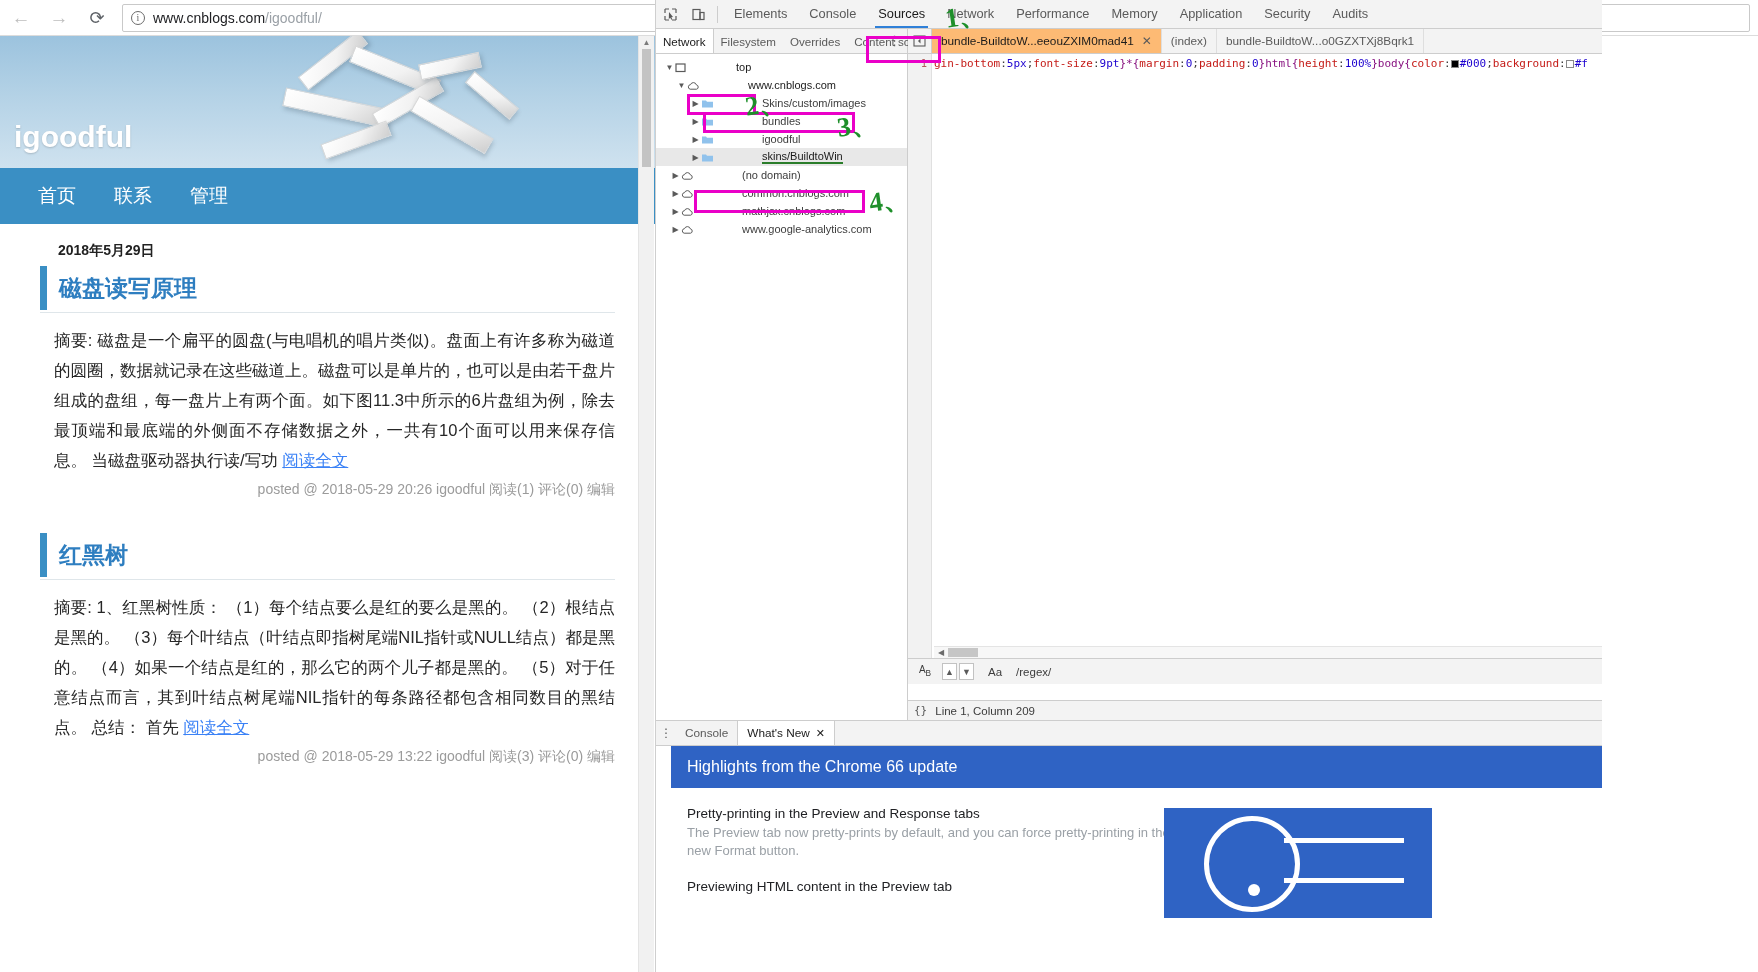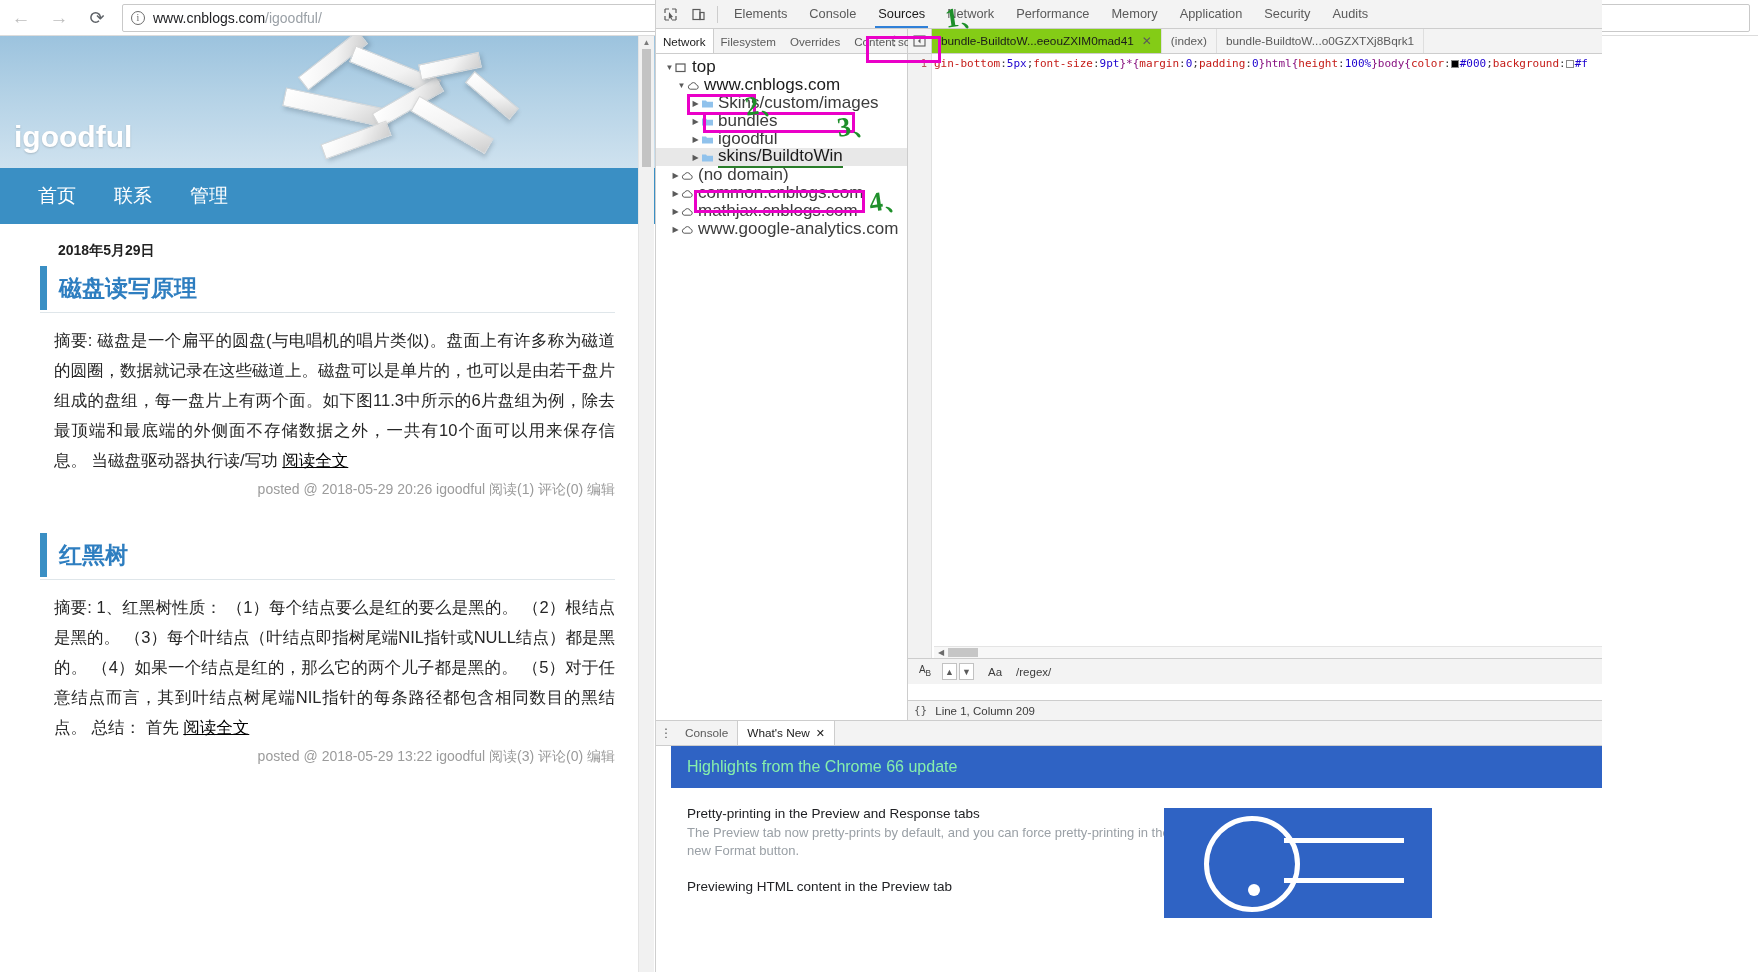--- a/index.html
+++ b/index.html
@@ -79,21 +79,21 @@
   .post-accent { width: 7px; height: 44px; background: #3a8fc4; flex: none; }
   .post-title {
     font-size: 23px; color: #2e7ec0; font-weight: bold; margin-left: 12px;
     text-decoration: none;
   }
   .post-rule { border-bottom: 1px solid #dfe6ea; margin-top: 2px; }
   .post-body {
     font-size: 16.5px; color: #262626; line-height: 1.82;
     margin: 12px 0 0 14px; text-align: justify;
   }
-  .post-body a { color: #000000; text-decoration: underline; }
+  .post-body a { color: #3b82f6; text-decoration: underline; }
   .post-meta {
     font-size: 14px; color: #9b9b9b; text-align: right; margin-top: 6px;
   }
 
   
   .devtools {
     position: absolute; left: 655px; top: 0; width: 947px; height: 972px;
     background: #ffffff; border-left: 1px solid #cfcfcf;
     font-family: "Liberation Sans", sans-serif;
   }
@@ -137,42 +137,42 @@
   .tree { padding-top: 4px; font-size: 12.4px; color: #222; }
   .tree-row {
     display: flex; align-items: center; height: 18px; padding-left: 6px;
     white-space: nowrap; position: relative;
   }
   .tree-row.selected { background: #e8e8e8; }
   .tw {
     width: 11px; flex: none; color: #5a5a5a; font-size: 8px; text-align: center;
   }
   .ti { width: 17px; flex: none; display: flex; align-items: center; }
-  .tlabel { font-size: 17px; color: #1a1a1a; }
+  .tlabel { font-size: 11px; color: #1a1a1a; margin-left: 44px; }
   .tlabel.muted { color: #3c3c3c; }
   .underline-green { border-bottom: 2px solid #2a7d2a; }
 
   .editor-pane {
     position: absolute; left: 252px; top: 0; right: 0; bottom: 0;
     background: #ffffff;
   }
   .editor-tabs {
     height: 25px; display: flex; align-items: stretch; background: #f3f3f3;
     border-bottom: 1px solid #cdcdcd;
   }
   .panel-toggle {
     width: 24px; display: flex; align-items: center; justify-content: center;
     border-right: 1px solid #cdcdcd;
   }
   .etab {
     display: flex; align-items: center; padding: 0 9px; font-size: 11.8px;
     color: #5a5a5a; white-space: nowrap; border-right: 1px solid #dedede;
     max-width: 230px;
   }
-  .etab.active { background: #84cc16; color: #1a1a1a; }
+  .etab.active { background: #fdba74; color: #1a1a1a; }
   .etab .x { margin-left: 8px; font-size: 12px; color: #5a5a5a; }
   .code-area { position: absolute; left: 0; top: 25px; right: 0; bottom: 62px; overflow: hidden; }
   .gutter {
     position: absolute; left: 0; top: 0; width: 24px; bottom: 0;
     background: #f2f2f2; border-right: 1px solid #e0e0e0;
   }
   .gutter span {
     display: block; text-align: right; padding-right: 4px; font-size: 10.5px;
     color: #b35a5a; font-family: "DejaVu Sans Mono", monospace; line-height: 15px; margin-top: 2px;
   }
@@ -233,21 +233,21 @@
     font-size: 12px; color: #5a5a5a;
   }
   .dtab {
     display: flex; align-items: center; padding: 0 9px; font-size: 11.8px; color: #5a5a5a;
   }
   .dtab.active { background: #ffffff; color: #1a1a1a;
                  border-left: 1px solid #cdcdcd; border-right: 1px solid #cdcdcd; }
   .dtab .x { margin-left: 6px; font-size: 11px; }
   .wn-body { position: absolute; left: 15px; right: 0; top: 25px; bottom: 0; overflow: hidden; }
   .wn-header {
-    background: #2f63c4; color: #86efac; font-size: 16px;
+    background: #2f63c4; color: #ffffff; font-size: 16px;
     padding: 12px 16px;
   }
   .wn-item { padding: 14px 16px 0 16px; }
   .wn-item h4 { margin: 4px 0 3px 0; font-size: 13.5px; font-weight: normal; color: #202124; }
   .wn-item p { margin: 0; font-size: 13px; color: #9aa0a6; line-height: 1.42; max-width: 620px; }
   .wn-thumb {
     position: absolute; right: 170px; top: 62px; width: 268px; height: 110px;
     background: #2f63c4; overflow: hidden;
   }
   .wn-thumb .ring {

